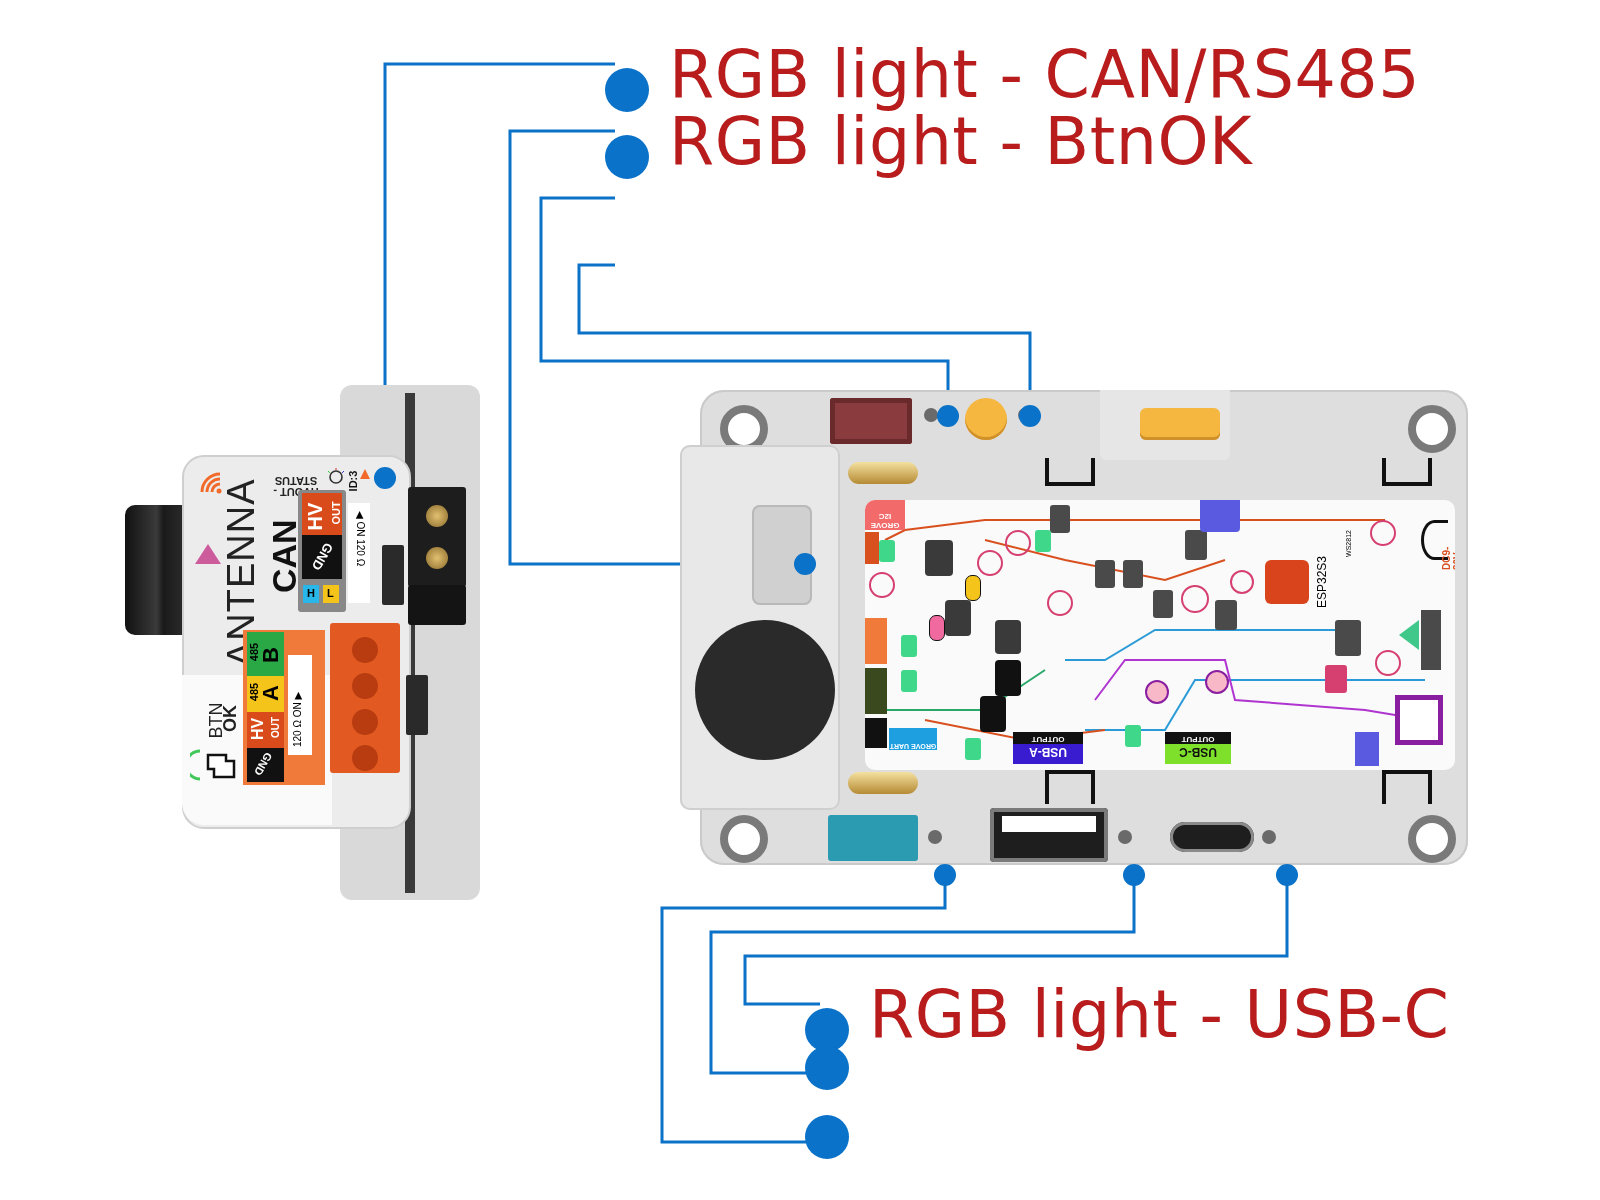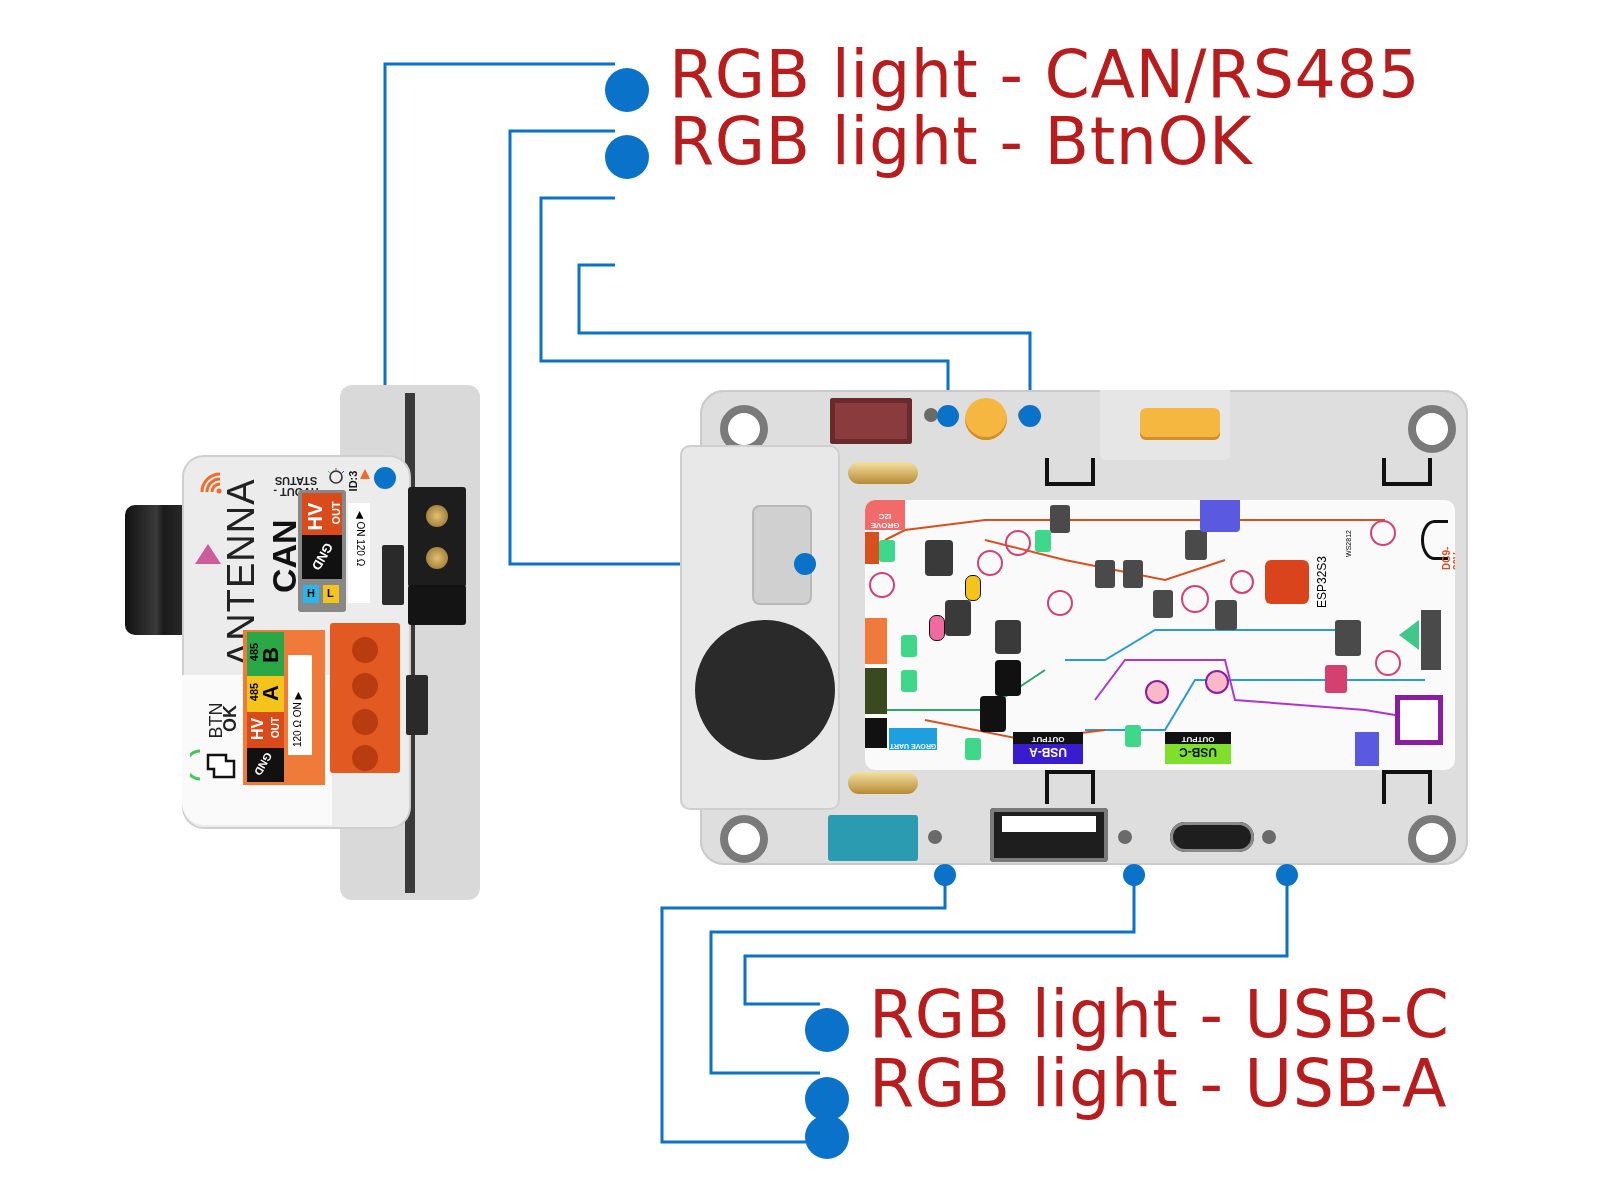--- a/index.html
+++ b/index.html
@@ -253,19 +253,18 @@
 <div class="callout" style="left:605px;top:104px;">
   <span class="dot"></span>
   <span>RGB light - BtnOK</span>
 </div>
 <div class="callout" style="left:805px;top:977px;">
   <span class="dot"></span>
   <span>RGB light - USB-C</span>
 </div>
 <div class="callout" style="left:805px;top:1046px;">
   <span class="dot"></span>
-  <span>RGB light - USB-A</span>
 </div>
 <div class="callout" style="left:805px;top:1115px;">
   <span class="dot"></span>
 </div>
 
 </div>
 
 </body></html>

